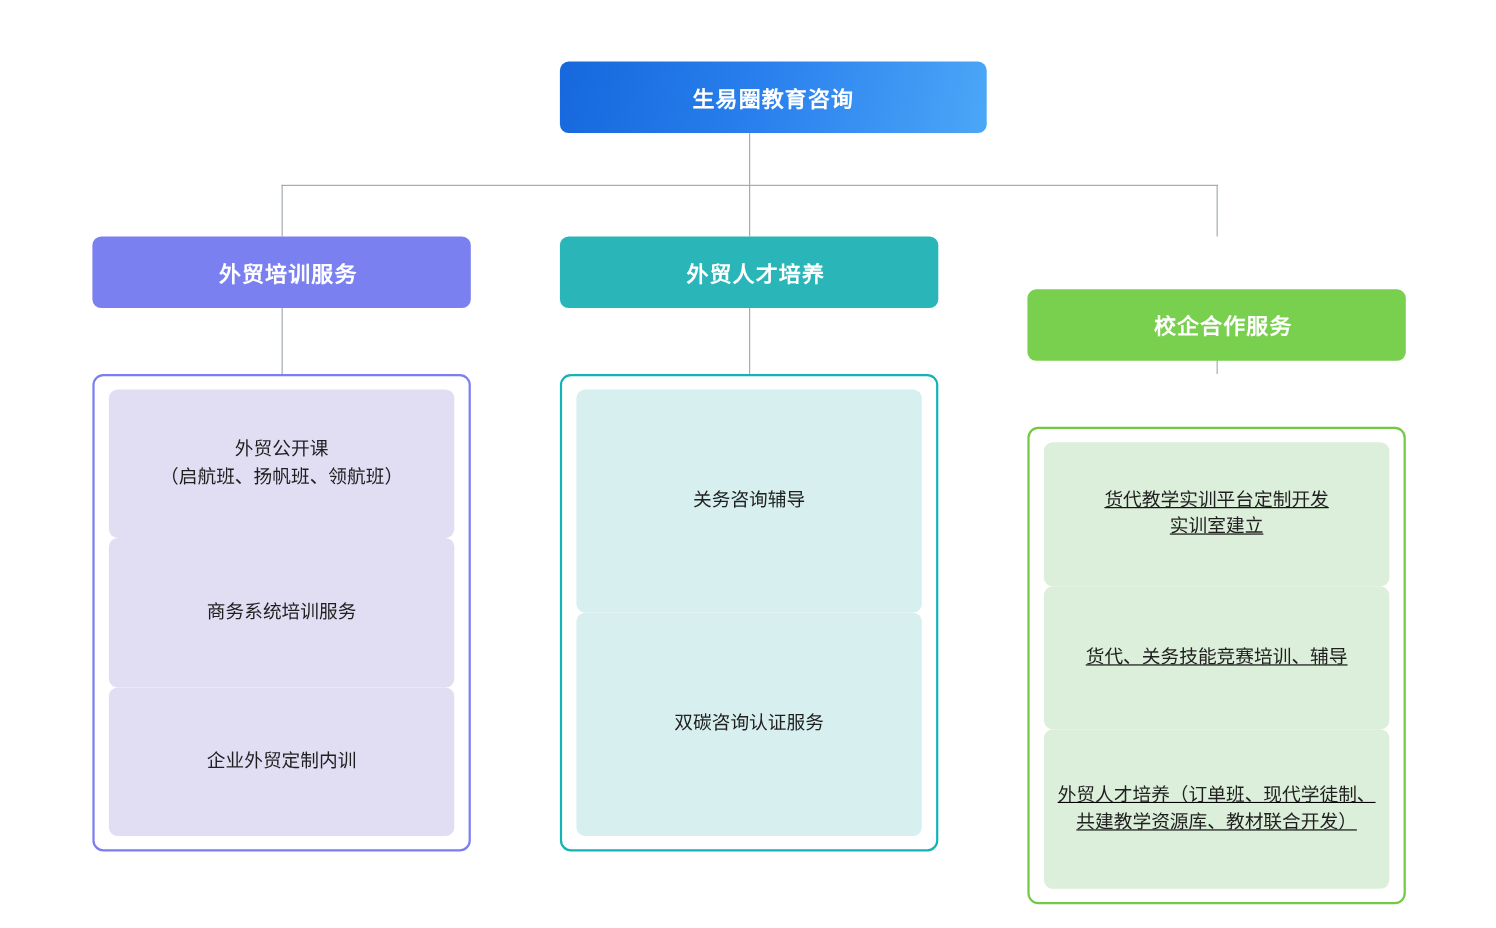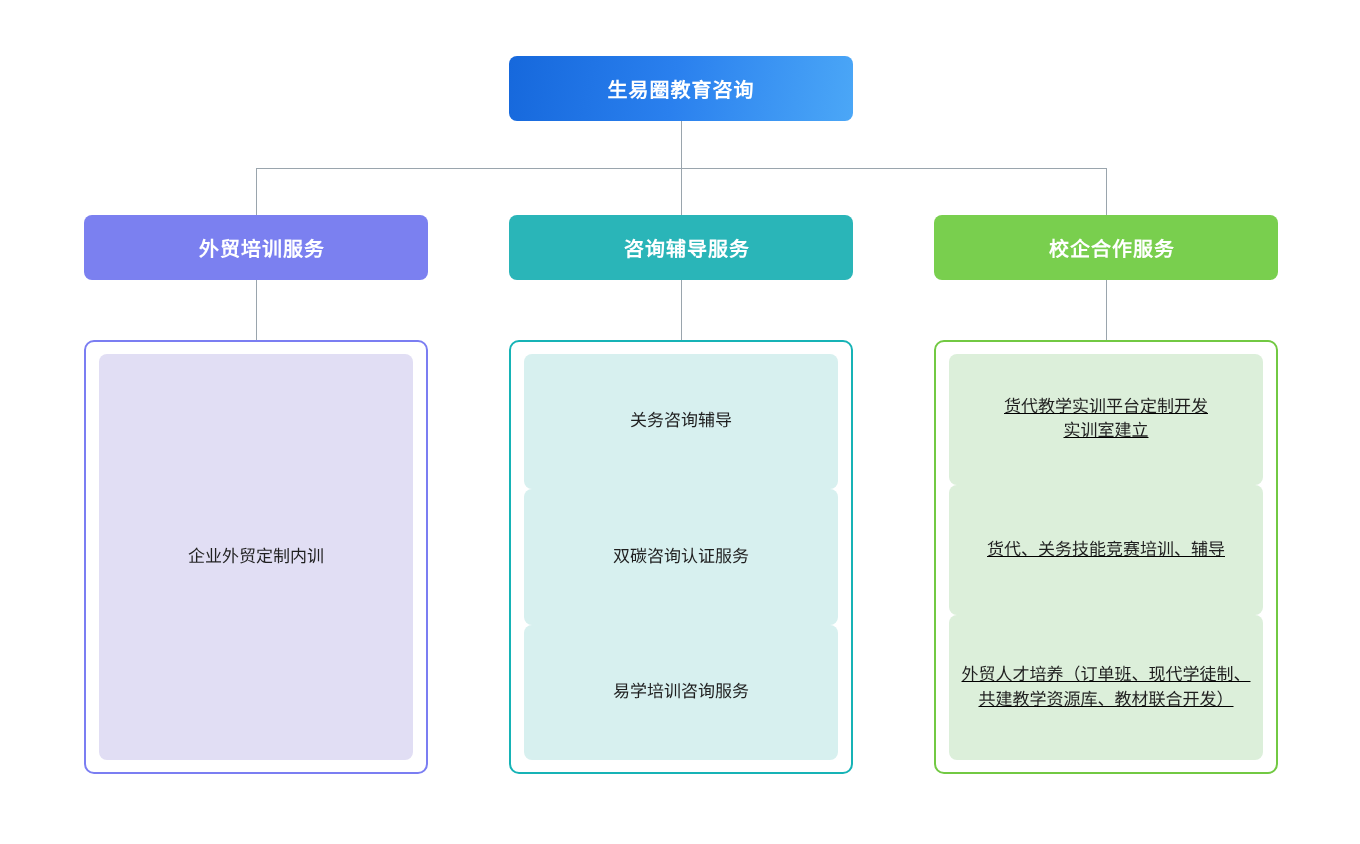--- a/index.html
+++ b/index.html
@@ -20,21 +20,21 @@
     position: relative;
     width: 1360px;
     height: 844px;
   }
 
   
   .root-node {
     position: absolute;
     left: 509px;
     top: 56px;
-    width: 344px;
+    width: 388px;
     height: 65px;
     border-radius: 8px;
     background: linear-gradient(100deg, #1668dc 0%, #2a80ee 48%, #4ba7f7 100%);
     color: #ffffff;
     font-size: 20px;
     font-weight: bold;
     letter-spacing: 1px;
     display: flex;
     align-items: center;
     justify-content: center;
@@ -93,21 +93,21 @@
     font-size: 17px;
     line-height: 1.45;
     padding: 6px 10px;
     box-sizing: border-box;
     white-space: pre-line;
   }
 
   
   .col-0 { left: 84px; }
   .col-1 { left: 509px; }
-  .col-2 { left: 934px; }
+  .col-2 { left: 934px; margin-top: 48px; }
 
   
   .theme-purple .col-header-bg { background: #7b80f0; }
   .theme-purple .container-bd  { border-color: #7b7ef2; }
   .theme-purple .leaf          { background: #e1def4; }
 
   
   .theme-teal .col-header-bg { background: #2ab5b8; }
   .theme-teal .container-bd  { border-color: #16b3b6; }
   .theme-teal .leaf          { background: #d7f0ef; }
@@ -140,32 +140,34 @@
 
   <div class="conn conn-v" style="left:256px; top:280px; height:60px;"></div>
   <div class="conn conn-v" style="left:681px; top:280px; height:60px;"></div>
   <div class="conn conn-v" style="left:1106px; top:280px; height:60px;"></div>
 
   <div class="theme-purple">
     <div class="col-header col-header-bg col-0">
       <span>外贸培训服务</span>
     </div>
     <div class="col-container container-bd col-0">
+      <div class="leaf g-1">外贸公开课
+（启航班、扬帆班、领航班）</div>
+      <div class="leaf g-1">商务系统培训服务</div>
       <div class="leaf g-1">企业外贸定制内训</div>
     </div>
   </div>
 
   <div class="theme-teal">
     <div class="col-header col-header-bg col-1">
-      <span>咨询辅导服务</span>
+      <span>外贸人才培养</span>
     </div>
     <div class="col-container container-bd col-1">
       <div class="leaf g-1">关务咨询辅导</div>
       <div class="leaf g-1">双碳咨询认证服务</div>
-      <div class="leaf g-1">易学培训咨询服务</div>
     </div>
   </div>
 
   <div class="theme-green">
     <div class="col-header col-header-bg col-2">
       <span>校企合作服务</span>
     </div>
     <div class="col-container container-bd col-2">
       <div class="leaf g-1">货代教学实训平台定制开发
 实训室建立</div>

